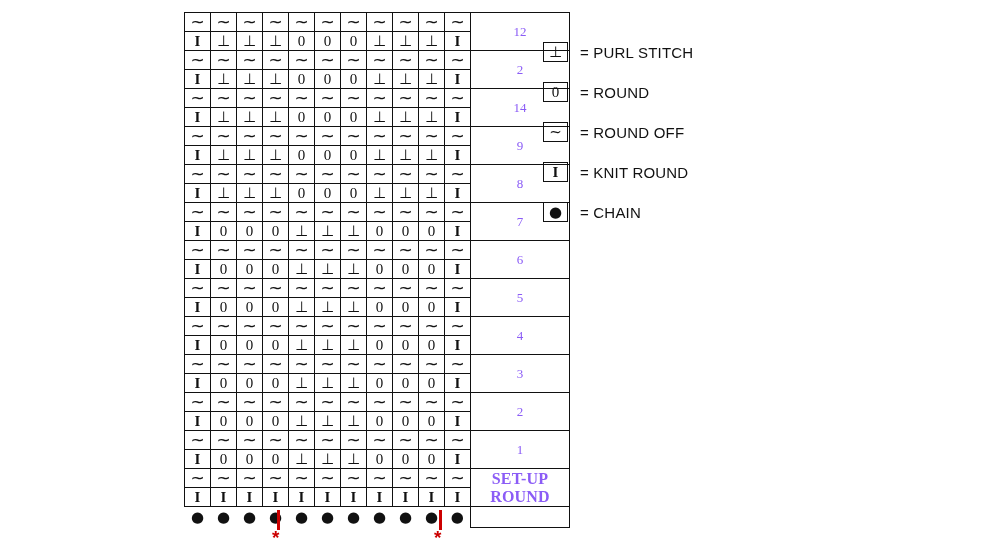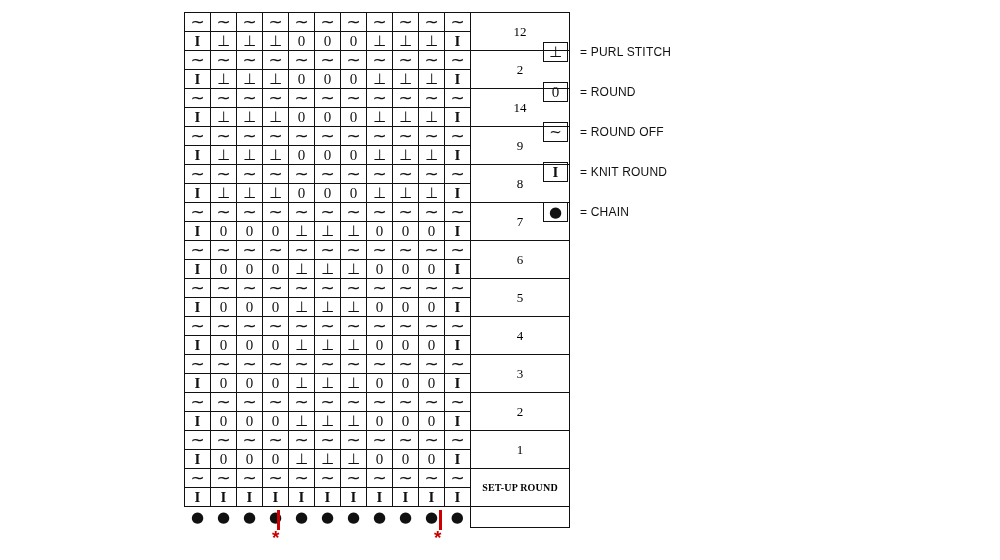--- a/index.html
+++ b/index.html
@@ -65,24 +65,24 @@
     font-family: "DejaVu Sans", sans-serif;
     border: none;
     height: 20px;
   }
 
   
   td.rownum {
     width: 98px;
     font-family: "Liberation Sans", sans-serif;
     font-size: 13px;
-    color: #000000;
+    color: #8b5cf6;
   }
   td.rownum.setup {
-    font-size: 10px;
+    font-size: 16px;
     font-weight: bold;
     letter-spacing: 0.2px;
   }
   td.blank {
     border: none;
     background: transparent;
   }
 
   
   .markers {
@@ -134,21 +134,21 @@
     line-height: 1;
   }
   .legend-box.serif {
     font-family: "Liberation Serif", serif;
   }
   .legend-box.knit {
     font-weight: 600;
   }
   .legend-label {
     margin-left: 12px;
-    font-size: 12px;
+    font-size: 15px;
     font-family: "Liberation Sans", sans-serif;
     color: #111111;
     letter-spacing: 0.2px;
   }
 </style>
 </head>
 <body>
 
 <div id="chart-wrap">
   <table class="chart">

